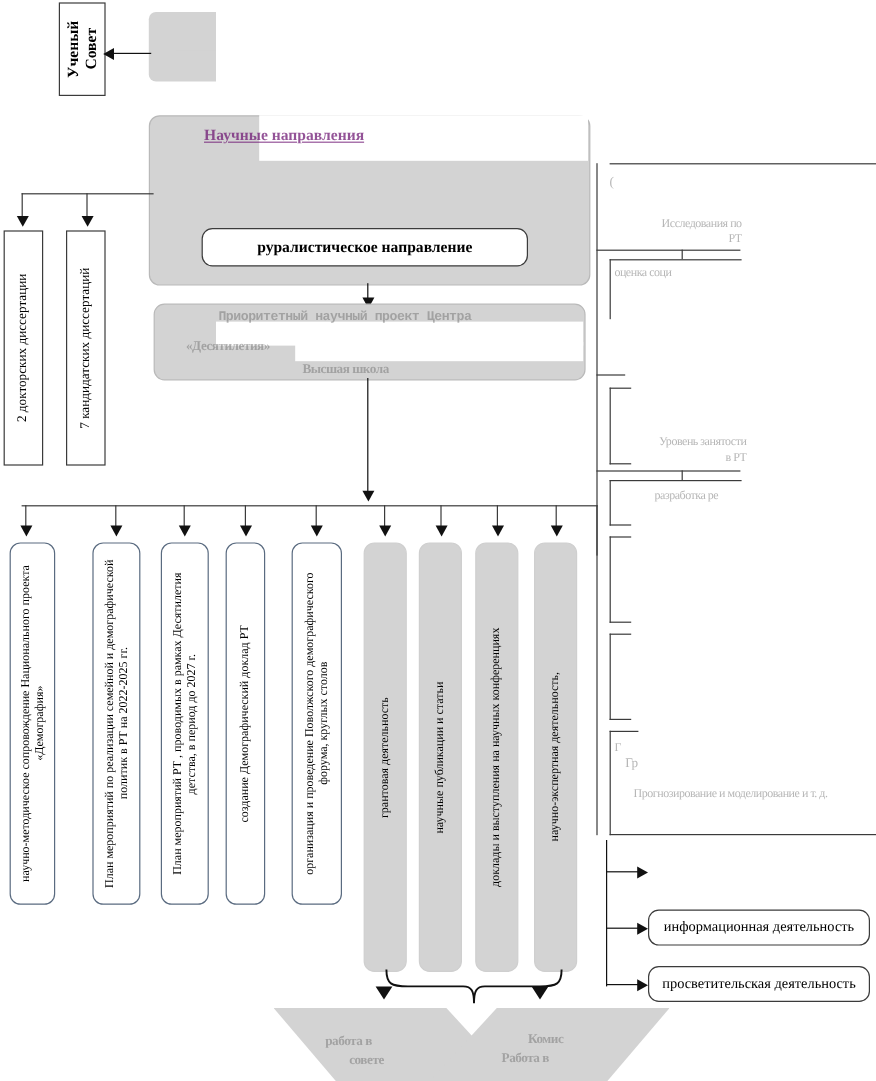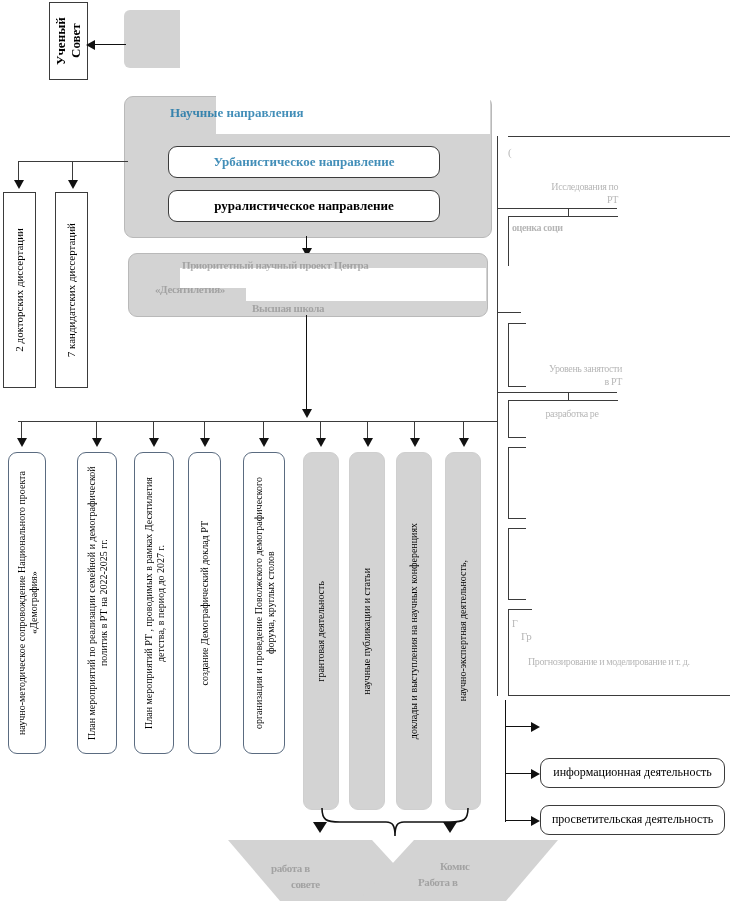--- a/index.html
+++ b/index.html
@@ -77,23 +77,24 @@
   }
 
   
   .faded{
     color:#7b7b7b;
     opacity:.55;
     letter-spacing:-0.4px;
     filter:blur(.35px);
   }
   .faded-strong{
-    color:#0369a1;
+    color:#701a75;
     opacity:.75;
     filter:blur(.25px);
+    text-decoration:underline;
   }
 
   .b{font-weight:bold;}
   .s10{font-size:10px;}
   .s11{font-size:11px;}
   .s12{font-size:12px;}
   .s13{font-size:13px;}
 
   
   .bracket{
@@ -130,36 +131,33 @@
 
   <div class="hline" style="left:94px;top:44px;width:32px;"></div>
   <div class="arrowleft" style="left:86px;top:40px;"></div>
 
   <div class="abs gray rounded" style="left:124px;top:96px;width:366px;height:140px;border:1px solid #b9b9b9;"></div>
 
   <div class="abs" style="left:216px;top:96px;width:274px;height:38px;background:#ffffff;"></div>
 
   <div class="abs b s13 faded-strong" style="left:170px;top:105px;width:230px;white-space:nowrap;overflow:hidden;">Научные направления</div>
 
-  <div class="box rounded" style="left:168px;top:146px;width:272px;height:32px;">
-    <span class="b s13 faded-strong">Урбанистическое  направление</span>
-  </div>
 
   <div class="box rounded" style="left:168px;top:190px;width:272px;height:32px;">
     <span class="b s13">руралистическое направление</span>
   </div>
 
   <div class="vline" style="left:306px;top:236px;height:16px;"></div>
   <div class="arrowdown" style="left:302px;top:248px;"></div>
 
   <div class="abs gray rounded" style="left:128px;top:253px;width:358px;height:62px;border:1px solid #b9b9b9;"></div>
   <div class="abs" style="left:180px;top:268px;width:306px;height:20px;background:#ffffff;"></div>
   <div class="abs" style="left:246px;top:285px;width:240px;height:16px;background:#ffffff;"></div>
 
-  <div class="abs b s11 faded" style="left:182px;top:259px;width:260px;white-space:nowrap;">Приоритетный научный проект Центра</div>
+  <div class="abs b s11 faded" style="left:182px;top:259px;width:260px;white-space:nowrap;font-family:Liberation Mono, monospace;">Приоритетный научный проект Центра</div>
   <div class="abs b s11 faded" style="left:155px;top:283px;width:160px;white-space:nowrap;">«Десятилетия»</div>
   <div class="abs b s11 faded" style="left:252px;top:302px;width:180px;white-space:nowrap;">Высшая школа</div>
 
   <div class="hline thinline" style="left:18px;top:161px;width:110px;"></div>
   <div class="vline thinline" style="left:18px;top:161px;height:22px;"></div>
   <div class="arrowdown" style="left:14px;top:180px;"></div>
   <div class="vline thinline" style="left:72px;top:161px;height:22px;"></div>
   <div class="arrowdown" style="left:68px;top:180px;"></div>
 
   <div class="box" style="left:3px;top:192px;width:33px;height:196px;">
@@ -250,21 +248,21 @@
   <div class="vline thinline" style="left:497px;top:136px;height:560px;"></div>
 
   <div class="bracket" style="left:508px;top:136px;width:222px;height:64px;border-left:none;border-bottom:none;"></div>
   <div class="abs s11 faded rt-label" style="left:508px;top:146px;width:18px;text-align:left;">(</div>
 
   <div class="hline thinline" style="left:497px;top:208px;width:120px;"></div>
   <div class="abs s10 faded" style="left:508px;top:180px;width:110px;text-align:right;line-height:1.3;white-space:pre-line;">Исследования по
 РТ</div>
   <div class="vline thinline" style="left:568px;top:208px;height:8px;"></div>
   <div class="hline thinline" style="left:508px;top:216px;width:110px;"></div>
-  <div class="abs s10 faded" style="left:512px;top:222px;width:120px;text-align:left;font-weight:bold;">оценка соци</div>
+  <div class="abs s10 faded" style="left:512px;top:222px;width:120px;text-align:left;">оценка соци</div>
   <div class="vline thinline" style="left:508px;top:216px;height:50px;"></div>
 
   <div class="hline thinline" style="left:497px;top:312px;width:24px;"></div>
   <div class="hline thinline" style="left:508px;top:323px;width:18px;"></div>
   <div class="vline thinline" style="left:508px;top:323px;height:64px;"></div>
   <div class="hline thinline" style="left:508px;top:386px;width:18px;"></div>
 
   <div class="abs s10 faded" style="left:508px;top:362px;width:114px;text-align:right;line-height:1.3;white-space:pre-line;">Уровень занятости
 в РТ</div>
   <div class="hline thinline" style="left:497px;top:392px;width:120px;"></div>

